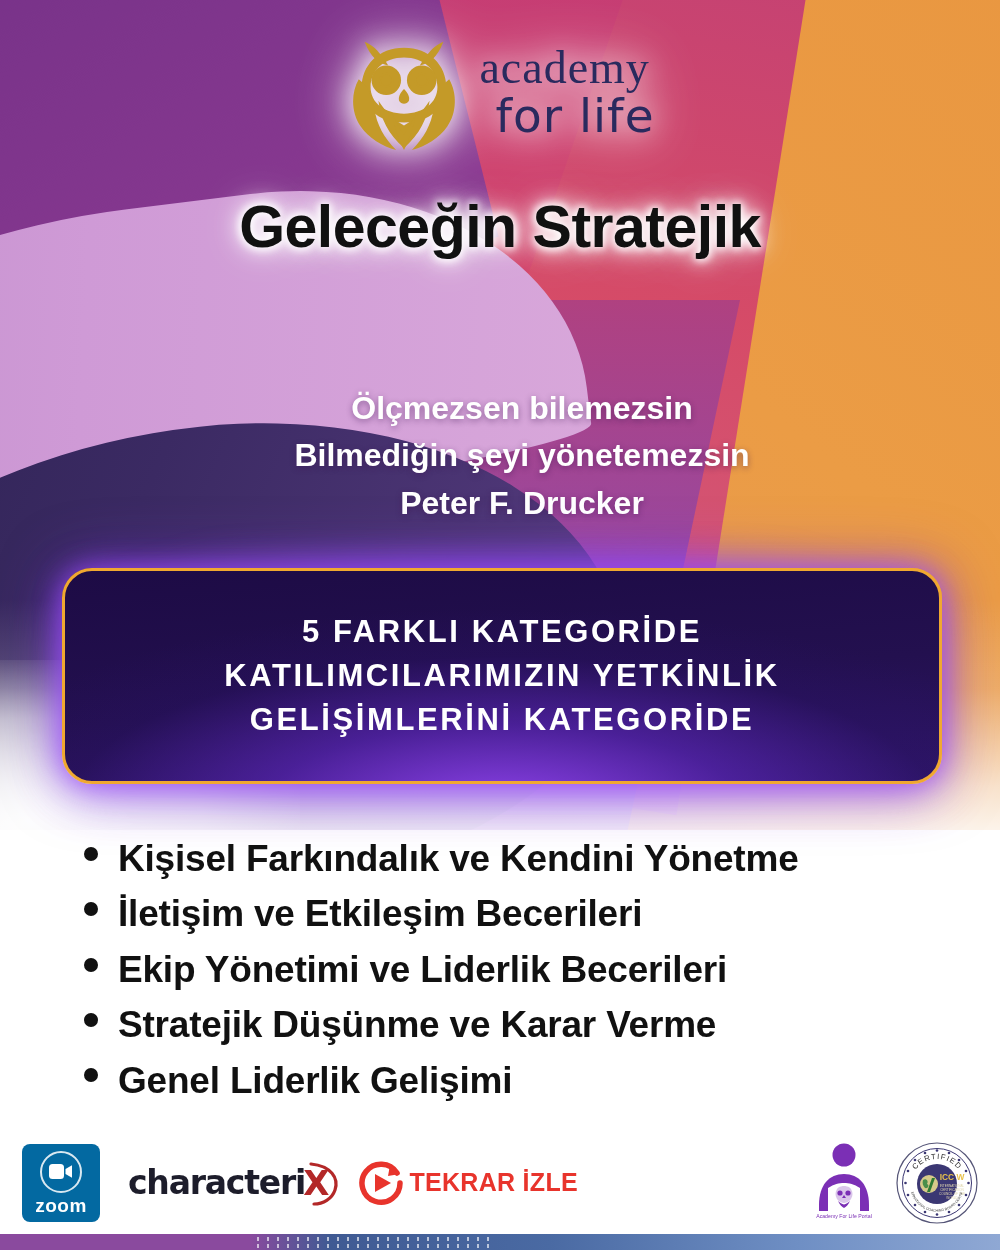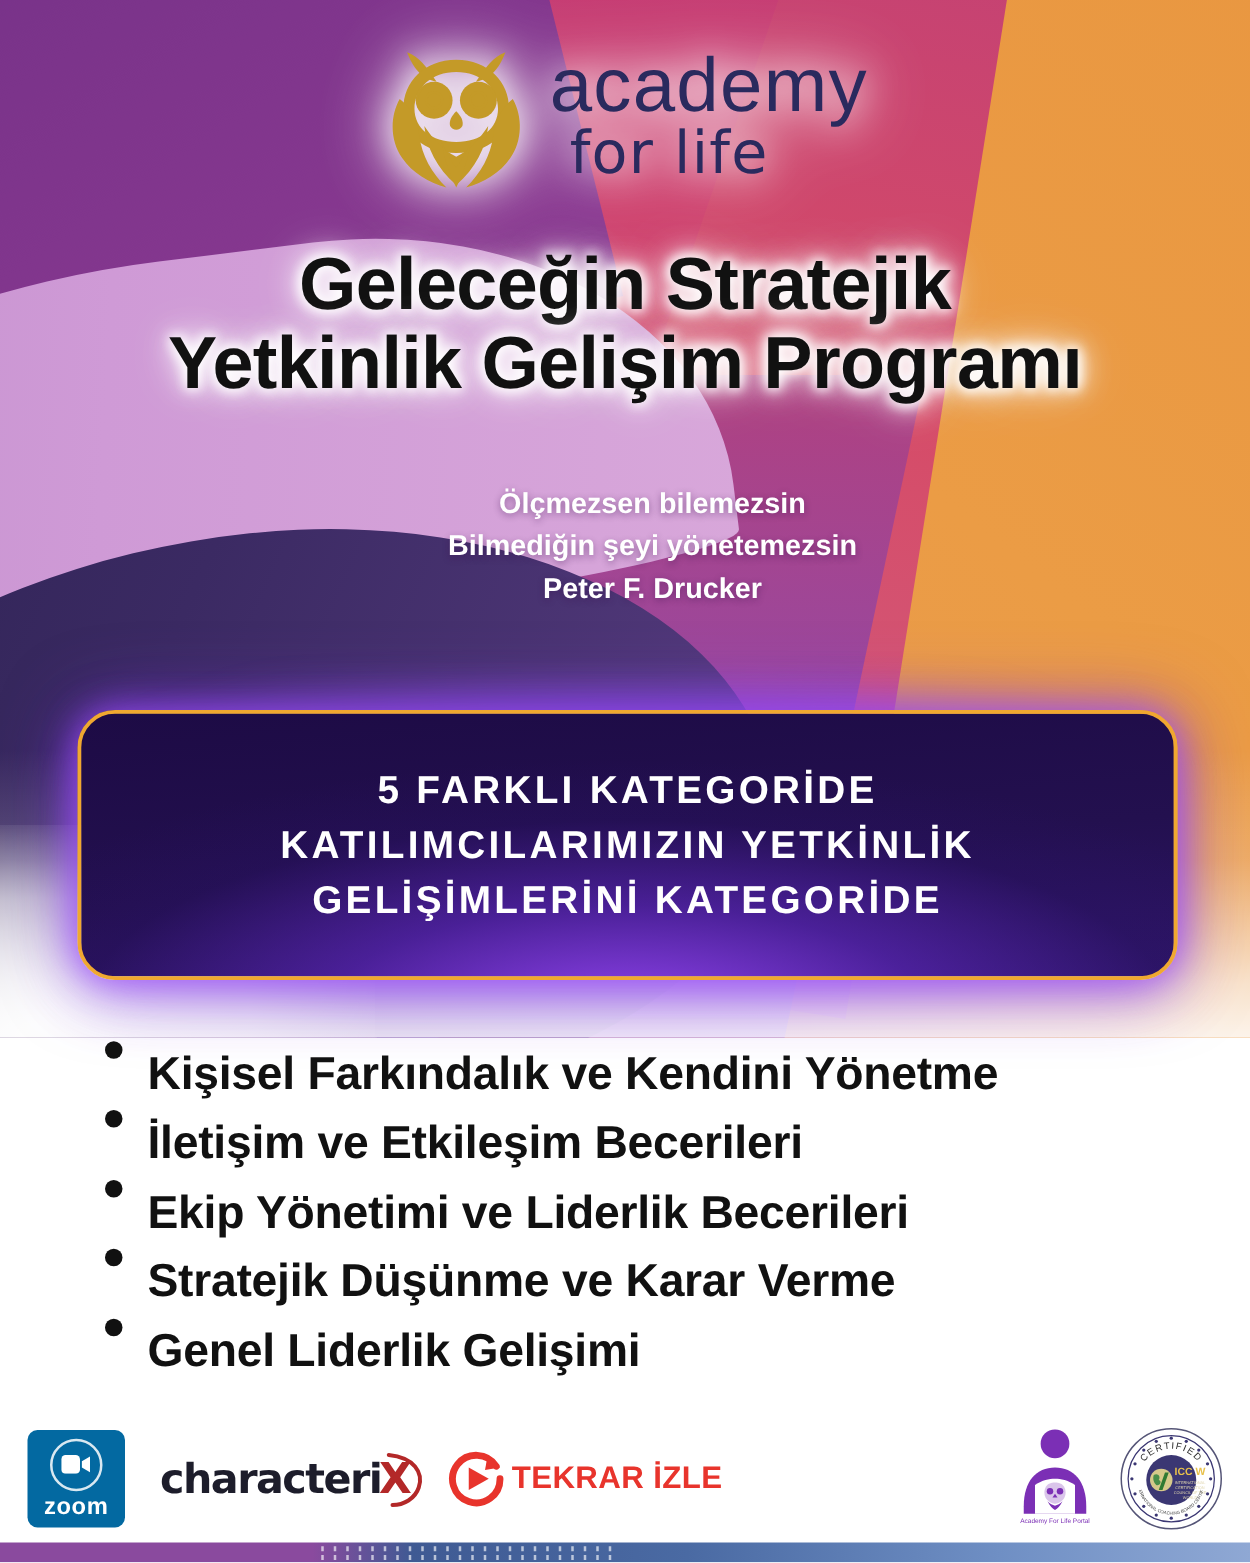--- a/index.html
+++ b/index.html
@@ -120,23 +120,23 @@
     position:absolute; left:0; top:28px;
     width:1000px;
     display:flex; align-items:center; justify-content:center;
     gap:16px;
     filter:drop-shadow(0 0 14px rgba(255,255,255,.95))
            drop-shadow(0 0 26px rgba(255,255,255,.75));
   }
   .owl-mark { width:118px; height:128px; display:block; }
   .logo-text { display:flex; flex-direction:column; line-height:.96; }
   .logo-academy {
-    font-size:61px; font-weight:400; letter-spacing:1px;
+    font-size:46px; font-weight:400; letter-spacing:1px;
     color:#2a2a5e;
-    font-family:Liberation Sans, sans-serif;
+    font-family:Liberation Serif, serif;
   }
   .logo-forlife {
     font-size:47px; font-weight:400; letter-spacing:1px;
     color:#2a2a5e; margin-top:2px; margin-left:16px;
     font-family:"DejaVu Sans", sans-serif;
   }
 
   
   .headline {
     position:absolute; left:0; top:196px;
@@ -151,21 +151,21 @@
       0 0 26px rgba(255,255,255,.95), 0 0 40px rgba(255,255,255,.7);
   }
   .headline .l2 { display:block; }
 
   
   .quote {
     position:absolute; left:0; top:385px;
     width:1000px; text-align:center;
     color:#ffffff;
     font-weight:700;
-    font-size:23px;
+    font-size:32px;
     line-height:1.48;
     text-shadow:0 2px 6px rgba(60,20,80,.45);
     padding-left:44px;
   }
   .quote span { display:block; }
 
   
   .banner {
     position:absolute; left:62px; top:568px;
     width:880px; height:216px;
@@ -193,21 +193,21 @@
     letter-spacing:2.6px;
   }
   .banner-text span { display:block;text-align:center; }
 
   
   .bullets {
     position:absolute; left:84px; top:838px;
     width:880px;
   }
   .bullet-row {
-    display:flex; align-items:flex-start;
+    display:flex; align-items:center;
     gap:20px;
     margin-bottom:14px;
   }
   .bullet-dot {
     width:14px; height:14px; border-radius:50%;
     background:#111111; flex:0 0 14px;
     transform:translateY(-5px);
   }
   .bullet-label {
     color:#111111;
@@ -341,21 +341,20 @@
       </g>
     </svg>
     <div class="logo-text">
       <div class="logo-academy">academy</div>
       <div class="logo-forlife">for life</div>
     </div>
   </div>
 
   <div class="headline">
     <span class="l1">Geleceğin Stratejik</span>
-    <span class="l2">Yetkinlik Gelişim Programı</span>
   </div>
 
   <div class="quote">
     <span>Ölçmezsen bilemezsin</span>
     <span>Bilmediğin şeyi yönetemezsin</span>
     <span>Peter F. Drucker</span>
   </div>
 
   <div class="banner">
     <div class="banner-text">

